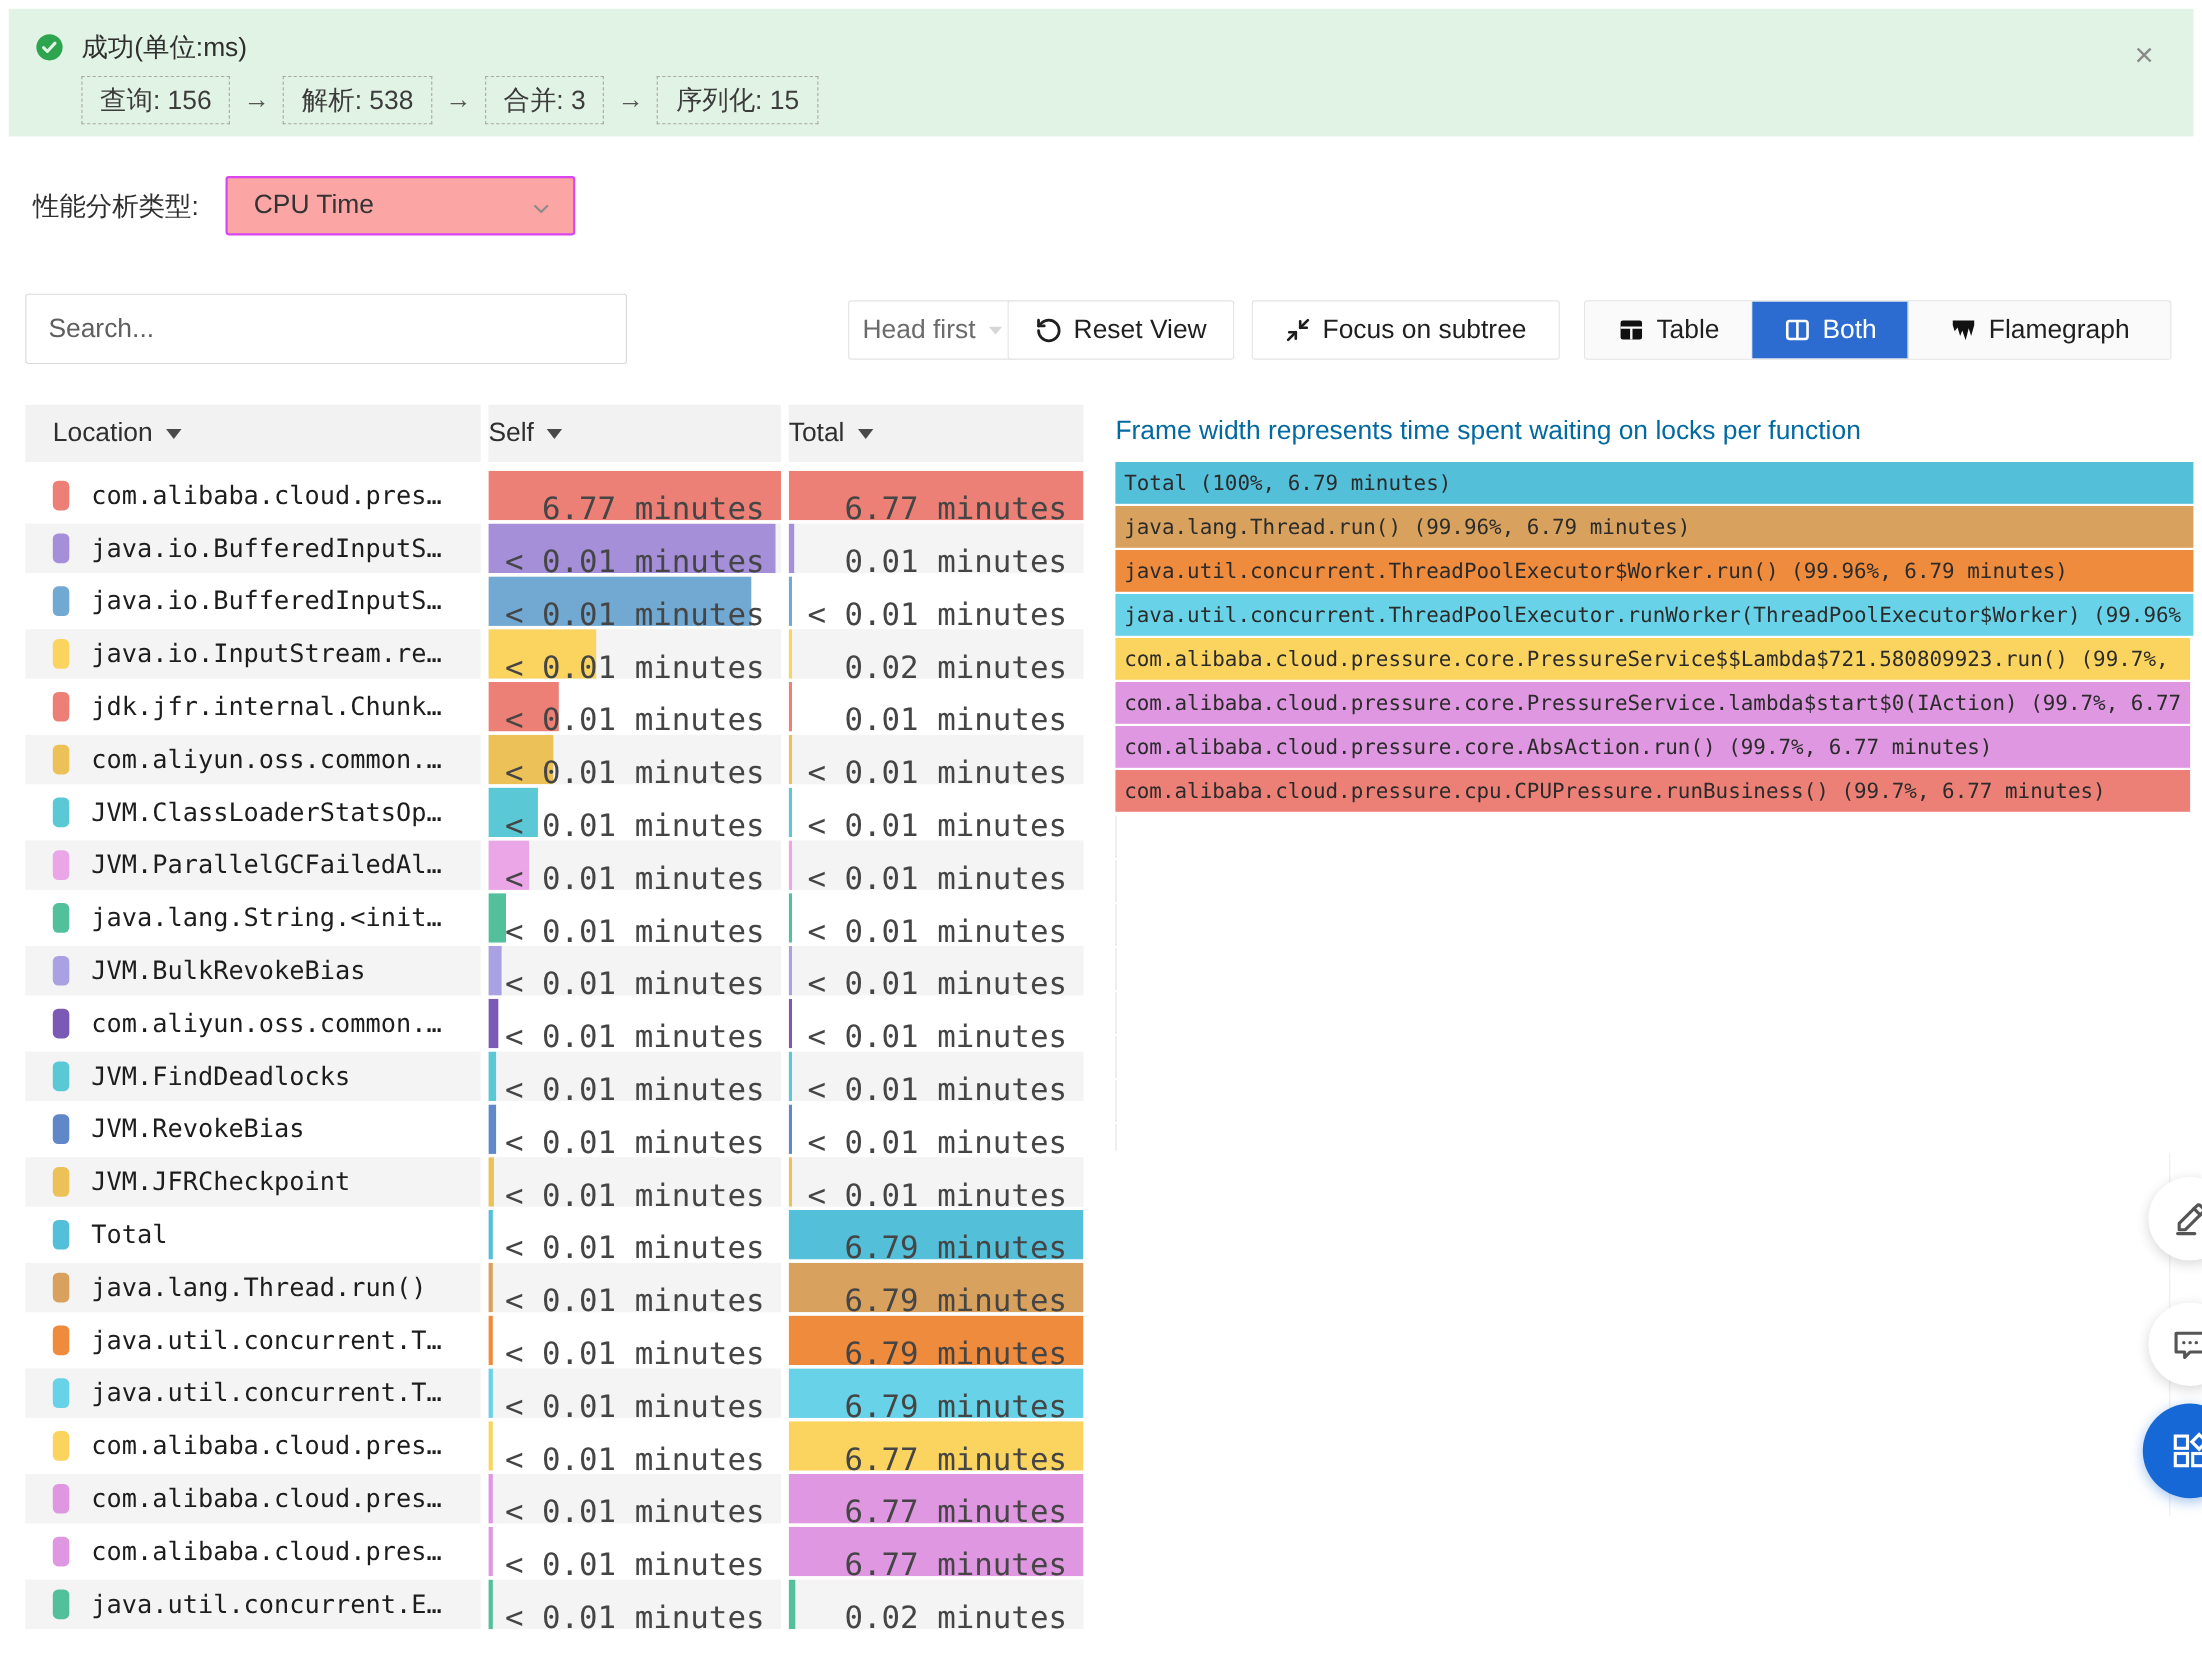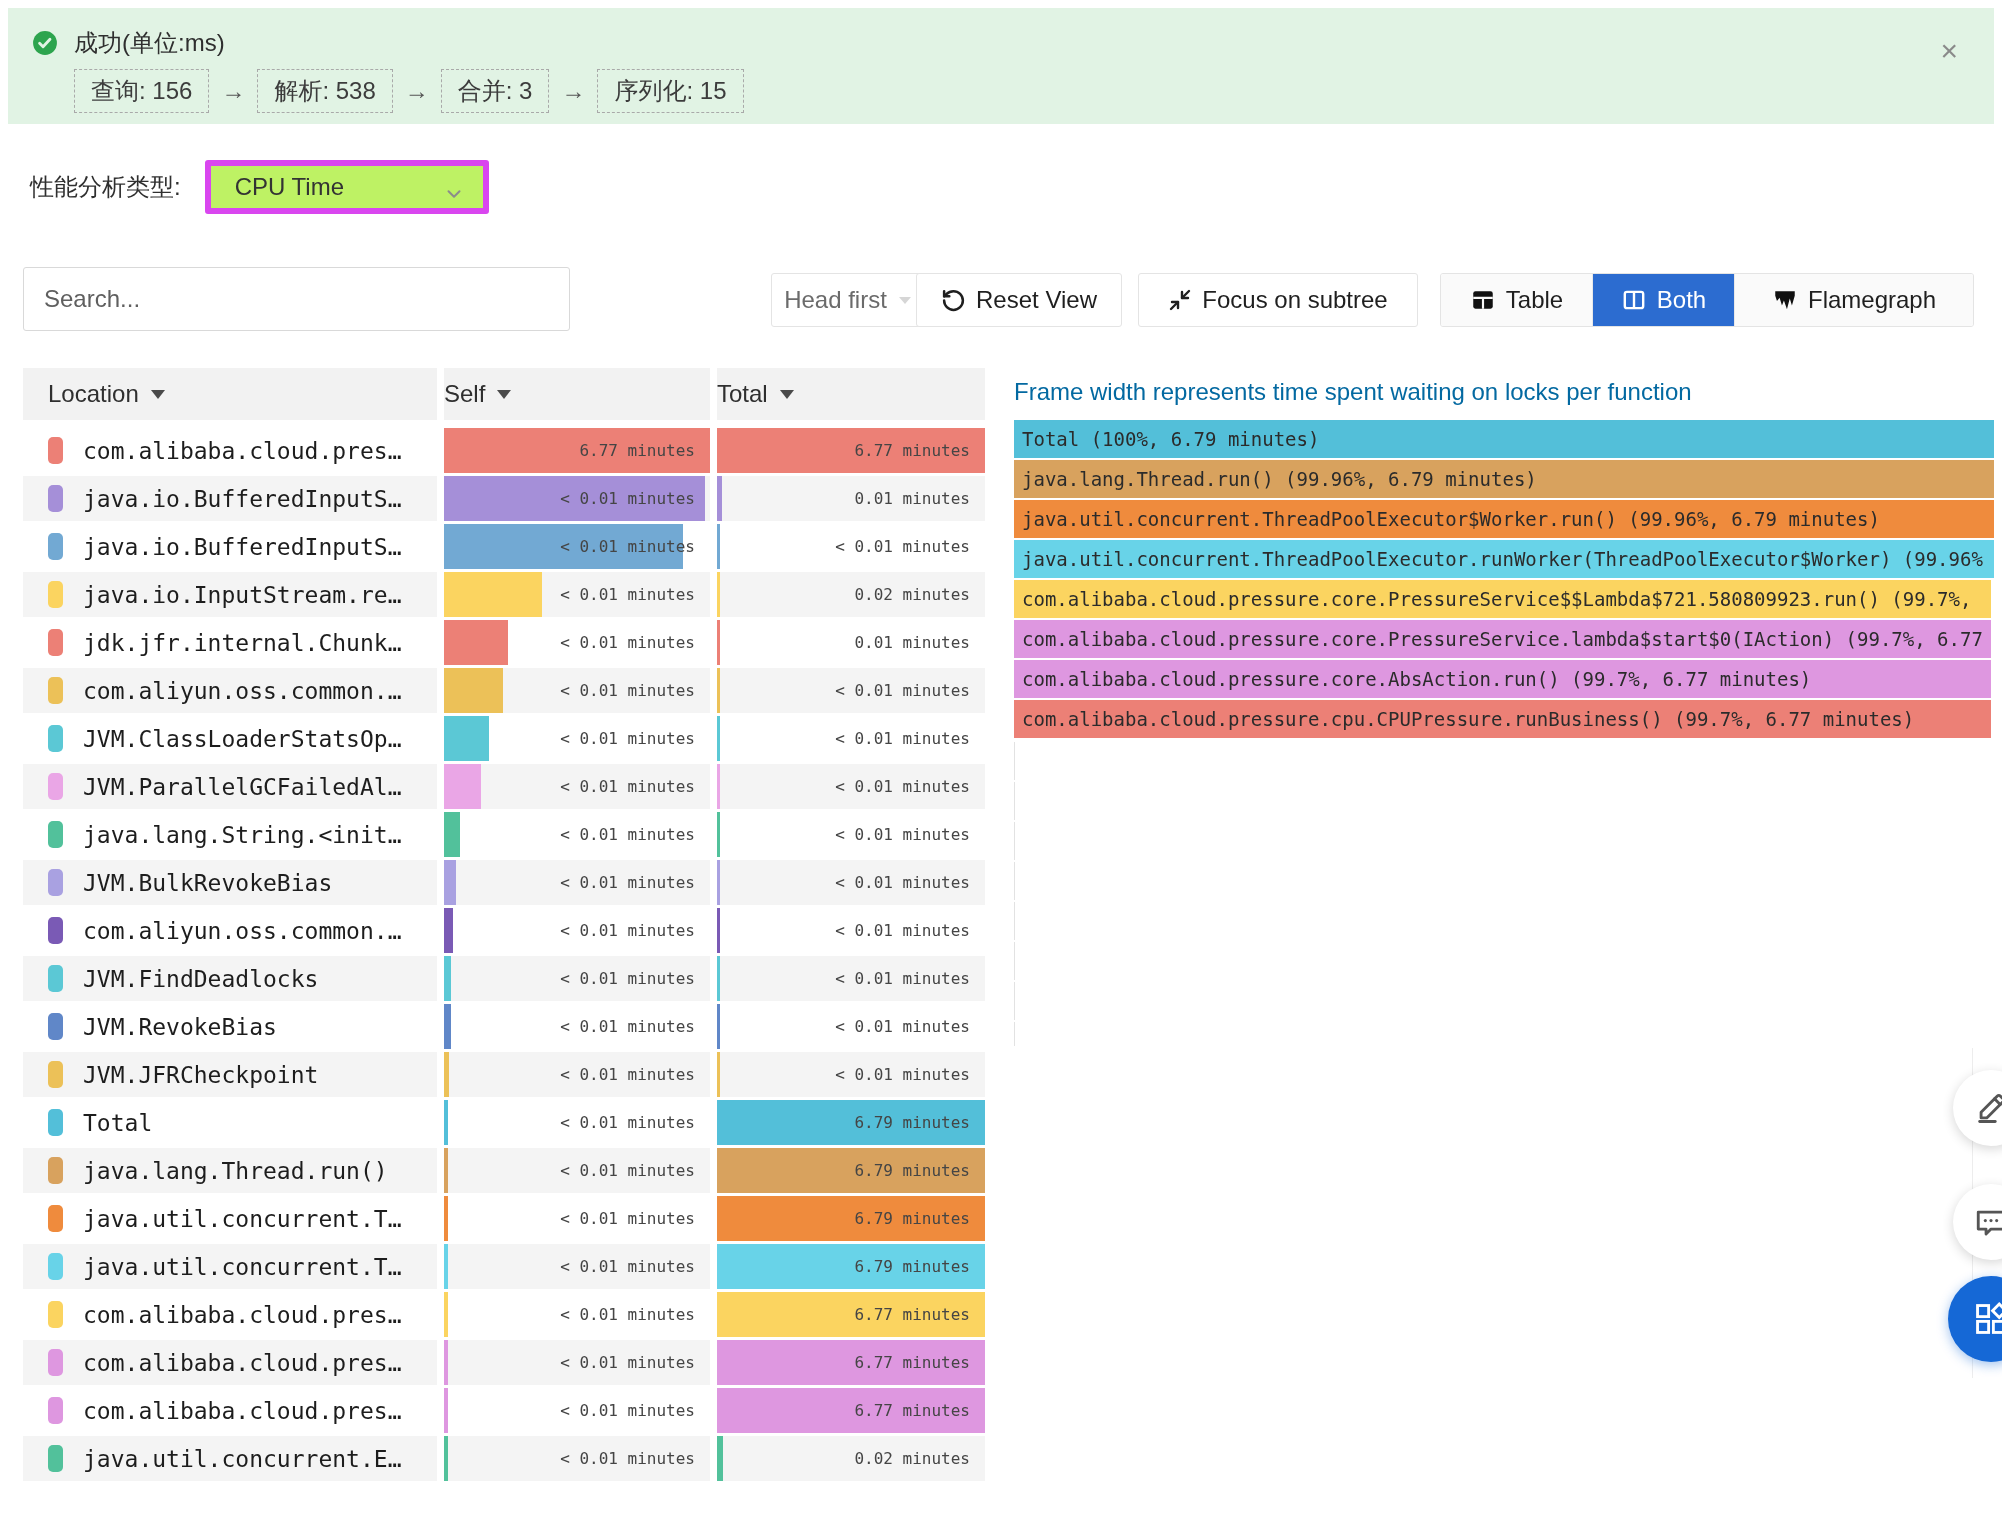--- a/index.html
+++ b/index.html
@@ -16,22 +16,22 @@
   .banner-close { position:absolute; right:36px; top:28px; font-size:30px; color:#8a8a8a;
                   line-height:1; cursor:pointer; }
   .banner-steps { display:flex; align-items:center; margin:8px 0 0 42px; height:42px; }
   .step { border:1px dashed #a9a9a9; padding:5px 16px; font-size:24px; color:#3c3c3c;
           white-space:nowrap; }
   .arrow { margin:0 12px; font-size:24px; color:#555; }
 
   
   .profile-row { position:absolute; left:30px; top:160px; display:flex; align-items:center; }
   .profile-label { font-size:24px; color:#2f2f2f; margin-right:24px; }
-  .select { position:relative; width:284px; height:54px; border:6px solid #d946ef;
-            border-radius:3px; background:#bef264; display:flex; align-items:center;
+  .select { position:relative; width:318px; height:54px; border:2px solid #d946ef;
+            border-radius:3px; background:#fca5a5; display:flex; align-items:center;
             padding:0 24px; font-size:24px; color:#333; cursor:pointer; }
   .select svg { position:absolute; right:18px; top:17px; }
 
   
   .search { position:absolute; left:23px; top:267px; width:547px; height:64px;
             border:1px solid #d9d9d9; border-radius:3px; padding:0 20px; font-size:24px;
             color:#333; font-family:"Liberation Sans",sans-serif; outline:none; }
   .search::placeholder { color:#5f5f5f; opacity:1; }
   .btn { position:absolute; top:273px; height:54px; background:#fff; border:1px solid #e4e4e4;
          border-radius:3px; display:flex; align-items:center; justify-content:center;
@@ -65,22 +65,22 @@
                 border-right:7px solid transparent; border-top:9px solid #4a4a4a;
                 margin-left:12px; }
   .t-row { height:45px; margin-bottom:3px; }
   .t-row:nth-child(even) .cell { background:#f4f4f4; }
   .t-row .cell { position:relative; overflow:hidden; }
   .cell.loc { display:flex; align-items:center; padding-left:25px; }
   .swatch { width:15px; height:27px; border-radius:5px; margin-right:20px; flex:0 0 auto; }
   .loc-text { font-family:"DejaVu Sans Mono", monospace; font-size:23px; color:#1d1d1d;
               white-space:nowrap; }
   .cell.num .bar { position:absolute; left:0; top:0; bottom:0; display:block; }
-  .cell.num .val { position:absolute; right:15px; top:0; height:45px; line-height:45px;
-                   font-family:"DejaVu Sans Mono", monospace; font-size:16px; color:#454545;
+  .cell.num .val { position:absolute; right:15px; top:12px; height:45px; line-height:45px;
+                   font-family:"DejaVu Sans Mono", monospace; font-size:28px; color:#454545;
                    white-space:nowrap; }
 
   
   .flame-title { position:absolute; left:1014px; top:378px; width:980px; text-align:left;
                  font-size:24px; color:#0369a1; }
   .flame { position:absolute; left:1014px; top:420px; width:980px; }
   .frame { height:38px; margin-bottom:2px; line-height:38px; padding-left:8px;
            font-family:"DejaVu Sans Mono", monospace; font-size:19px; color:#2b2b2b;
            white-space:nowrap; overflow:hidden; cursor:pointer; }
   .flame-guide { position:absolute; left:1014px; top:742px; width:1px; height:304px;

